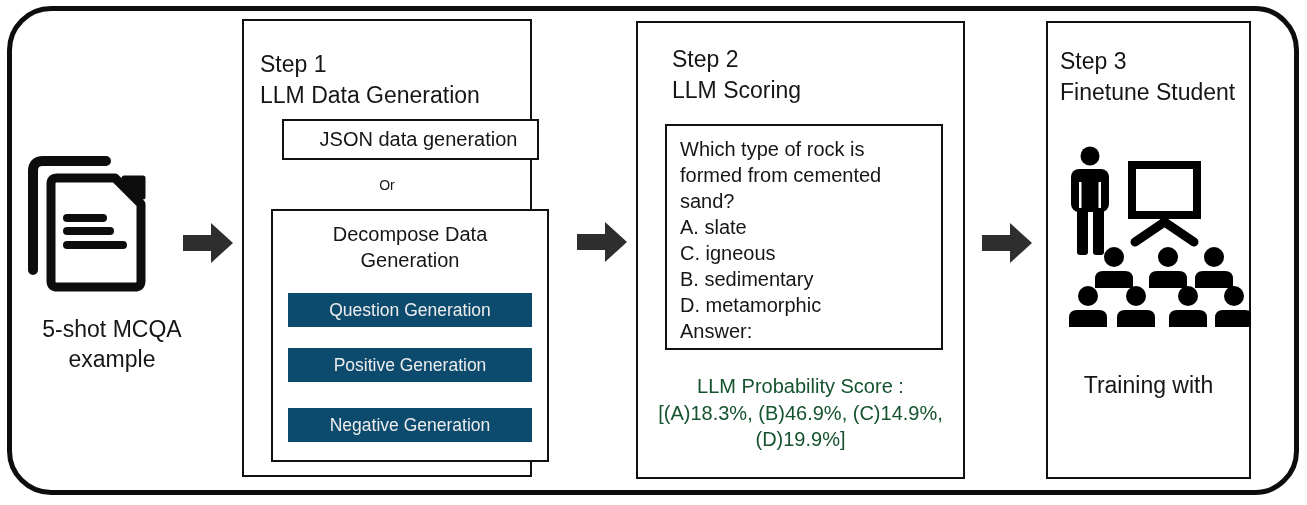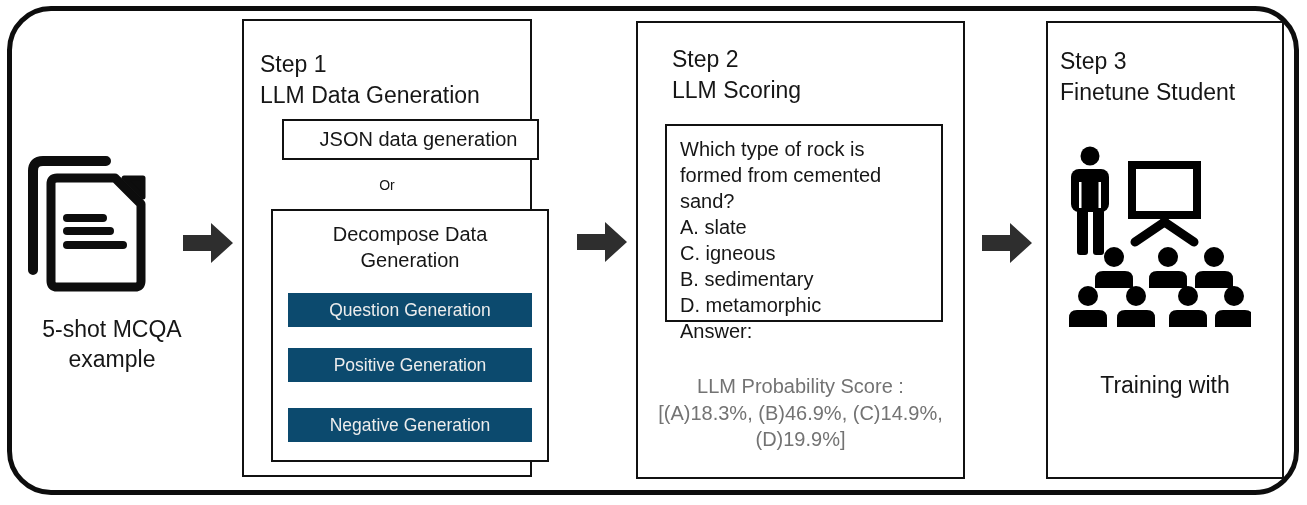--- a/index.html
+++ b/index.html
@@ -18,46 +18,46 @@
   
   .flow-arrow { position:absolute; width:50px; height:40px; }
   .a1 { left:183px; top:223px; }
   .a2 { left:577px; top:222px; }
   .a3 { left:982px; top:223px; }
 
   
   .step { position:absolute; top:19px; height:458px; border:2px solid #111111; background:#ffffff; }
   .step1 { left:242px; width:290px; }
   .step2 { left:636px; top:21px; width:329px; }
-  .step3 { left:1046px; top:21px; width:238px; }
+  .step3 { left:1046px; top:21px; width:205px; }
 
   .step-title { position:absolute; top:28px; font-size:23px; line-height:31px; color:#161616; }
   .step1 .step-title { left:16px; }
   .step2 .step-title { left:34px; top:21px; }
   .step3 .step-title { left:12px; top:23px; }
 
   .json-box { position:absolute; left:38px; top:98px; width:257px; height:41px;
               border:2px solid #111111; display:flex; align-items:center; justify-content:center;
               font-size:20px; color:#161616; background:#ffffff;padding-left:16px; }
   .or-label { position:absolute; left:0; top:156px; width:100%; text-align:center;
               font-size:14px; color:#161616; }
   .decompose-box { position:absolute; left:27px; top:188px; width:278px; height:253px;
                    border:2px solid #111111; background:#ffffff; }
   .decompose-title { margin:10px auto 0; width:190px; text-align:center;
                      font-size:20px; line-height:26px; color:#161616; }
   .pill { position:absolute; left:15px; width:244px; height:34px; background:#0c4a6e;
           color:#ededed; display:flex; align-items:center; justify-content:center;
           font-size:17.5px; }
   .p1 { top:82px; } .p2 { top:137px; } .p3 { top:197px; }
 
-  .question-box { position:absolute; left:27px; top:101px; width:278px; height:198px;
+  .question-box { position:absolute; left:27px; top:101px; width:278px; height:226px;
                   border:2px solid #111111; background:#ffffff; padding:10px 0 0 13px;
                   font-size:20px; line-height:26px; color:#161616; }
   .score-block { position:absolute; left:0; top:350px; width:100%; text-align:center;
-                 font-size:20px; line-height:26.5px; color:#737373; }
+                 font-size:20px; line-height:26.5px; color:#14532d; }
 
   .teach-icon { position:absolute; left:21px; top:123px; }
   .step3-caption { position:absolute; left:0; top:348px; width:100%; text-align:center;
                    font-size:23px; line-height:28px; color:#161616; }
 </style>
 </head>
 <body>
 
 <div class="stage">
 

